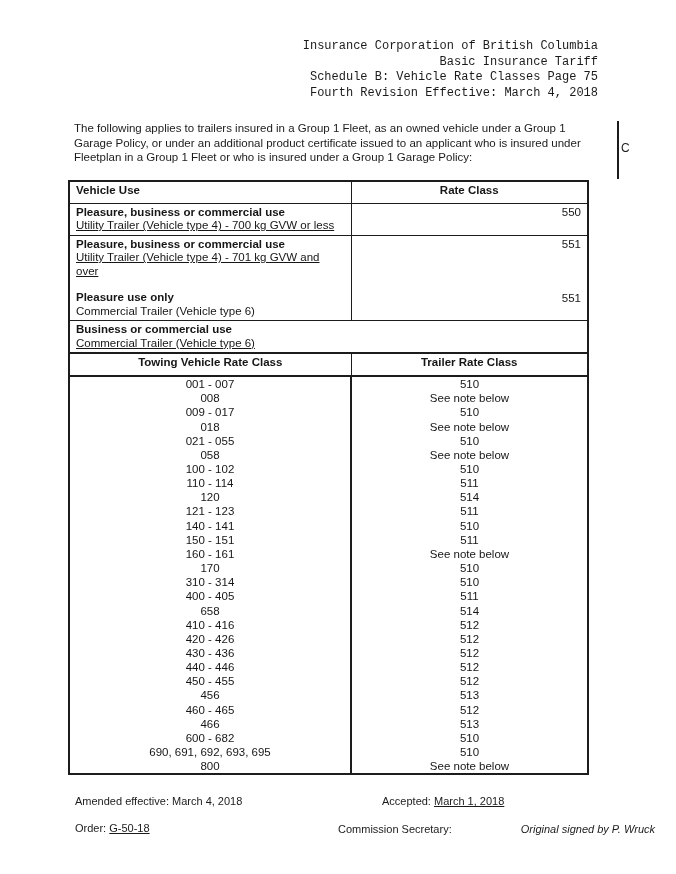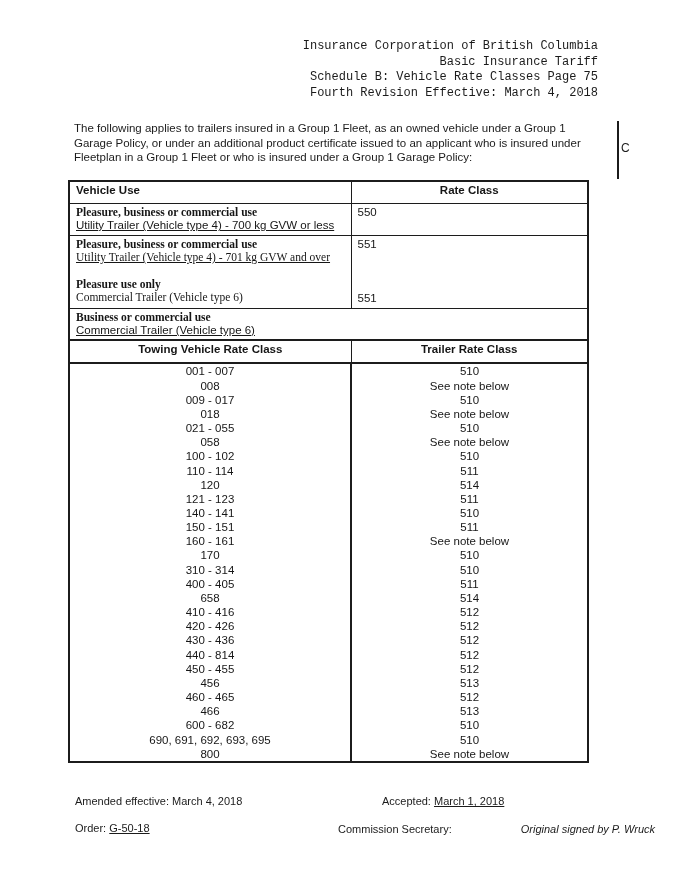--- a/index.html
+++ b/index.html
@@ -28,23 +28,23 @@
     border:2px solid #1c1c1c;
   }
   table.main td{vertical-align:top;padding:2px 6px;}
   td.bordered{border:1px solid #1c1c1c;}
   tr.h1 td, tr.h2 td{font-weight:bold;height:17px;}
   tr.h1 td.c2, tr.h2 td{text-align:center;}
   tr.h2 td{border-bottom:2px solid #1c1c1c;margin-left:40px;}
   tr.r3 td{border-bottom:2px solid #1c1c1c;}
   .bold{font-weight:bold;}
   .uline{text-decoration:underline;}
-  .blk{display:block;font-family:Liberation Serif, serif;}
+  .blk{display:block;}
   .spacer{height:13.4px;}
-  td.ratecell{text-align:left;}
+  td.ratecell{text-align:right;}
   td.rate-mid{vertical-align:middle;}
   .rate-gap{margin-top:41px;}
   
   tr.data-row td{height:14.15px;padding:0 4px;line-height:14.15px;text-align:center;overflow:hidden;}
   tr.data-row td.c2d{border-left:2px solid #1c1c1c;}
 
   
   .footer-line{font-size:11px;}
   .f-amended{left:75px;top:795px;}
   .f-accepted{left:372px;top:795px;margin-left:10px;}
@@ -189,21 +189,21 @@
       </tr>
       <tr class="data-row">
         <td>420 - 426</td>
         <td class="c2d">512</td>
       </tr>
       <tr class="data-row">
         <td>430 - 436</td>
         <td class="c2d">512</td>
       </tr>
       <tr class="data-row">
-        <td>440 - 814</td>
+        <td>440 - 446</td>
         <td class="c2d">512</td>
       </tr>
       <tr class="data-row">
         <td>450 - 455</td>
         <td class="c2d">512</td>
       </tr>
       <tr class="data-row">
         <td>456</td>
         <td class="c2d">513</td>
       </tr>

